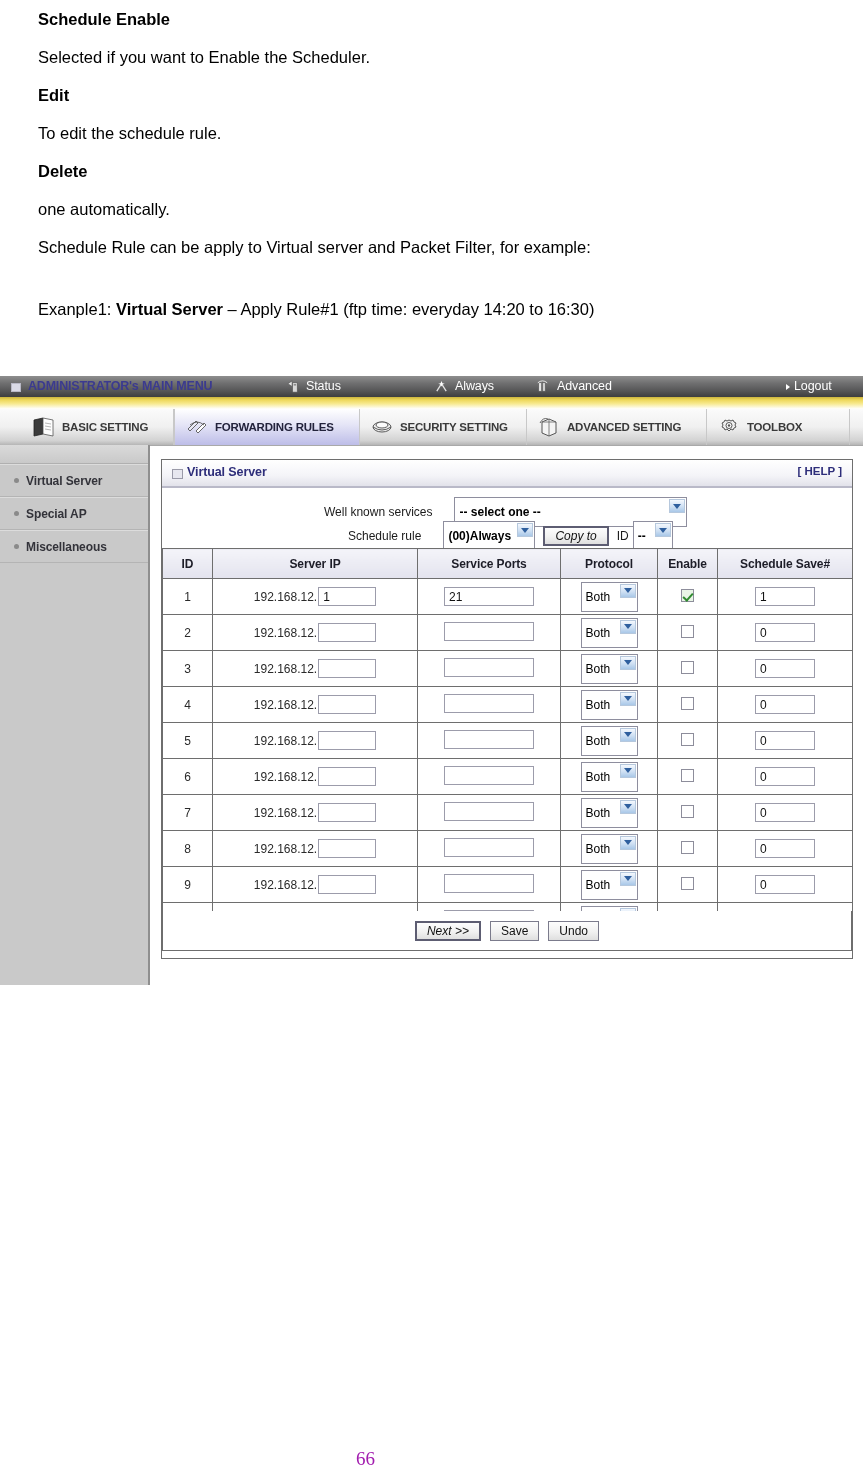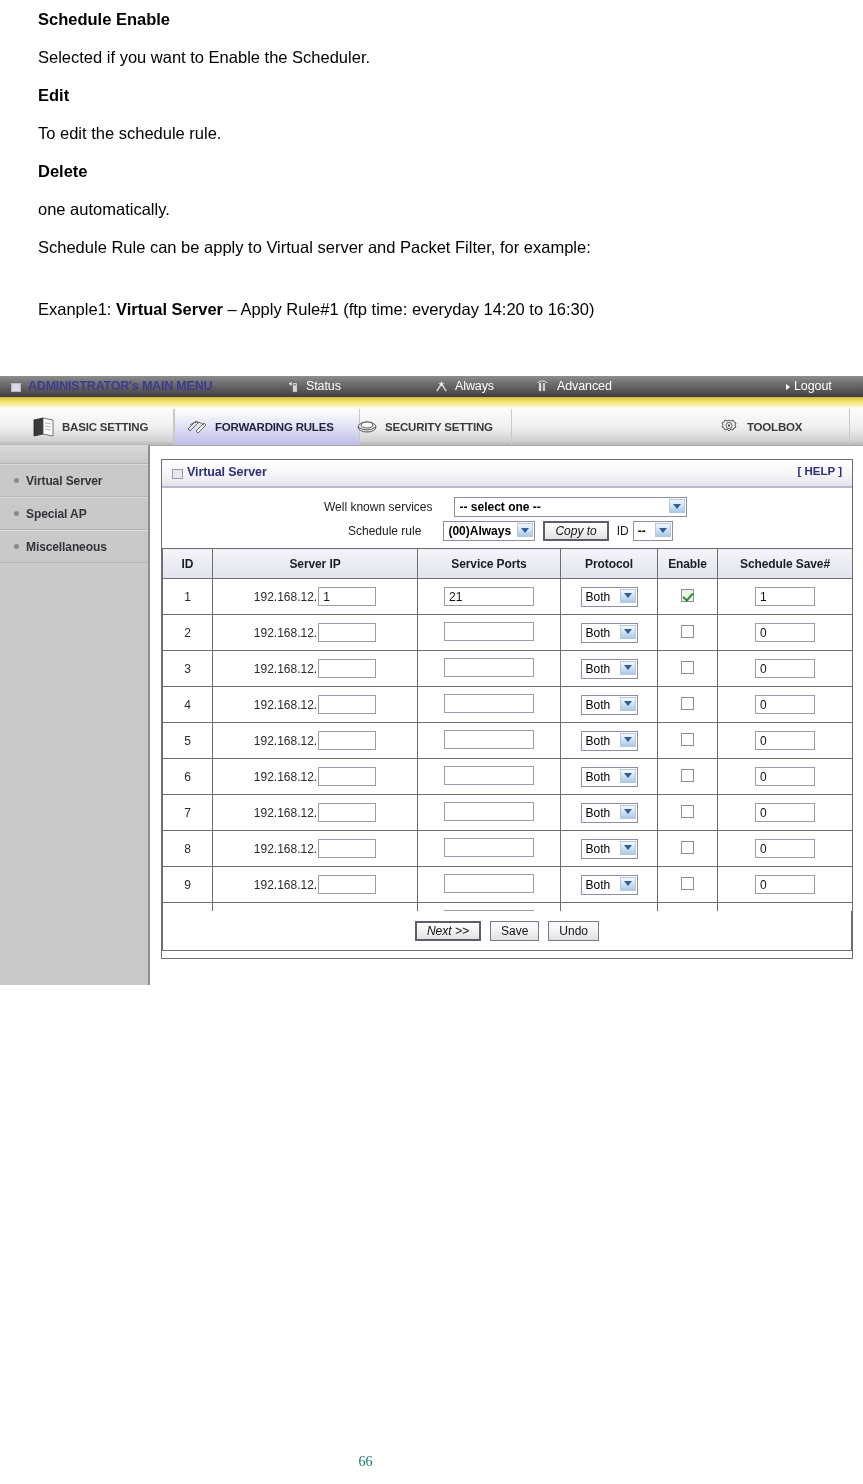--- a/index.html
+++ b/index.html
@@ -223,21 +223,21 @@
     align-items: center;
   }
   .frow .flabel {
     font-size: 12px;
     color: #1b1b1b;
     margin-right: 22px;
     white-space: nowrap;
   }
   .sel {
     position: relative;
-    height: 20px;
+    height: 30px;
     border: 1px solid #8e8e9e;
     background: #ffffff;
     box-sizing: border-box;
     display: flex;
     align-items: center;
     padding-left: 4px;
     padding-right: 7px;
   }
   .sel .sel-text {
     font-size: 12px;
@@ -357,23 +357,23 @@
     border-top: none;
     background: #ffffff;
   }
 
   
   .pageno {
     position: absolute;
     left: 0; bottom: 14px;
     width: 731px;
     text-align: center;
-    font-size: 14px;
+    font-size: 19px;
     font-family: "Liberation Serif", serif;
-    color: #0f766e;
+    color: #a21caf;
   }
 </style>
 </head>
 <body>
 
 <div class="doc">
   <p class="bold">Schedule Enable</p>
   <p>Selected if you want to Enable the Scheduler.</p>
   <p class="bold">Edit</p>
   <p>To edit the schedule rule.</p>
@@ -429,29 +429,37 @@
 
     <div class="tab active" style="left:174px;width:186px;padding-left:10px">
       <svg class="tab-ico" viewBox="0 0 24 22">
         <path d="M3 13 L11 5 L13 7 L5 15 Z" fill="#e8e8f5" stroke="#444" stroke-width="0.8"></path>
         <path d="M11 15 L19 7 L21 9 L13 17 Z" fill="#ffffff" stroke="#444" stroke-width="0.8"></path>
         <path d="M5 9 Q12 3 19 9" stroke="#555" stroke-width="0.9" fill="none"></path>
       </svg>
       <span class="tab-label">FORWARDING RULES</span>
     </div>
 
-    <div class="tab" style="left:345px;width:167px;padding-left:10px">
+    <div class="tab" style="left:360px;width:167px;padding-left:10px">
       <svg class="tab-ico" viewBox="0 0 24 22">
         <ellipse cx="12" cy="11" rx="9" ry="5" fill="#ededed" stroke="#4a4a4a" stroke-width="0.9"></ellipse>
         <ellipse cx="12" cy="9" rx="6" ry="3" fill="#fbfbfb" stroke="#4a4a4a" stroke-width="0.9"></ellipse>
         <path d="M3 11 Q12 17 21 11" stroke="#4a4a4a" stroke-width="0.9" fill="none"></path>
       </svg>
       <span class="tab-label">SECURITY SETTING</span>
     </div>
 
+    <div class="tab" style="left:527px;width:180px;padding-left:10px">
+      <svg class="tab-ico" viewBox="0 0 24 22">
+        <path d="M5 6 L12 3 L19 6 L19 17 L12 20 L5 17 Z" fill="#f4f4f4" stroke="#444" stroke-width="0.9"></path>
+        <path d="M12 3 L12 20 M5 6 L19 6" stroke="#666" stroke-width="0.8"></path>
+        <path d="M3 7 Q6 1 11 3" stroke="#555" stroke-width="0.9" fill="none"></path>
+      </svg>
+      <span class="tab-label">ADVANCED SETTING</span>
+    </div>
 
     <div class="tab" style="left:707px;width:143px;padding-left:10px">
       <svg class="tab-ico" viewBox="0 0 24 22">
         <path d="M12 4 L14 5 L16 4 L17 6 L19 7 L18 9 L19 11 L17 12 L16 14 L14 13 L12 15 L10 13 L8 14 L7 12 L5 11 L6 9 L5 7 L7 6 L8 4 L10 5 Z" fill="#efefef" stroke="#444" stroke-width="0.9"></path>
         <circle cx="12" cy="9.5" r="3" fill="#ffffff" stroke="#444" stroke-width="0.9"></circle>
         <circle cx="12" cy="9.5" r="1.2" fill="#555"></circle>
       </svg>
       <span class="tab-label">TOOLBOX</span>
     </div>
   </div>

